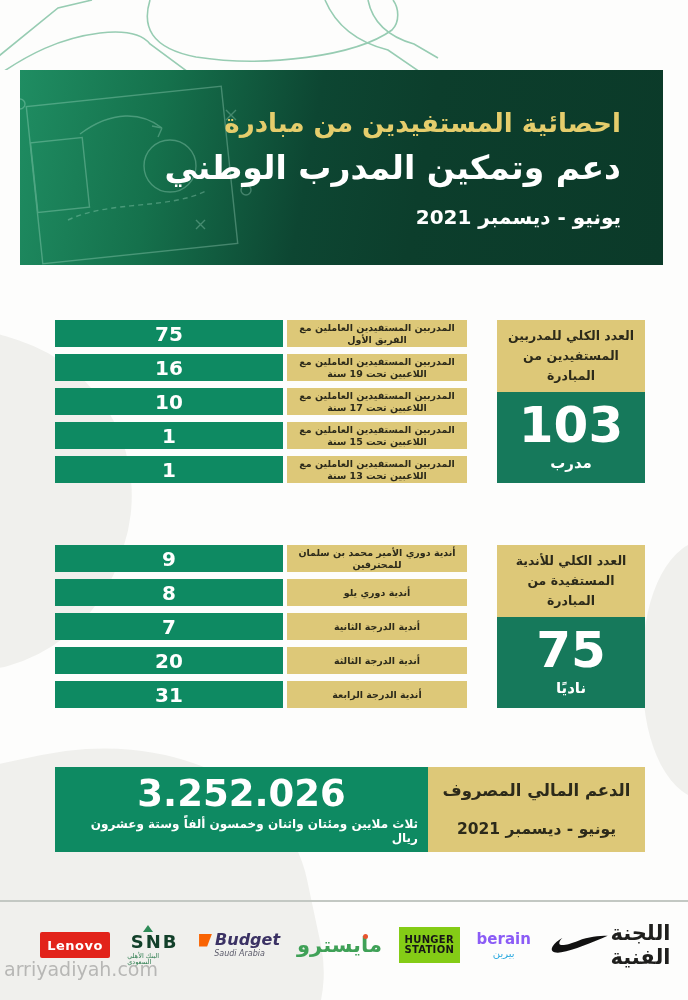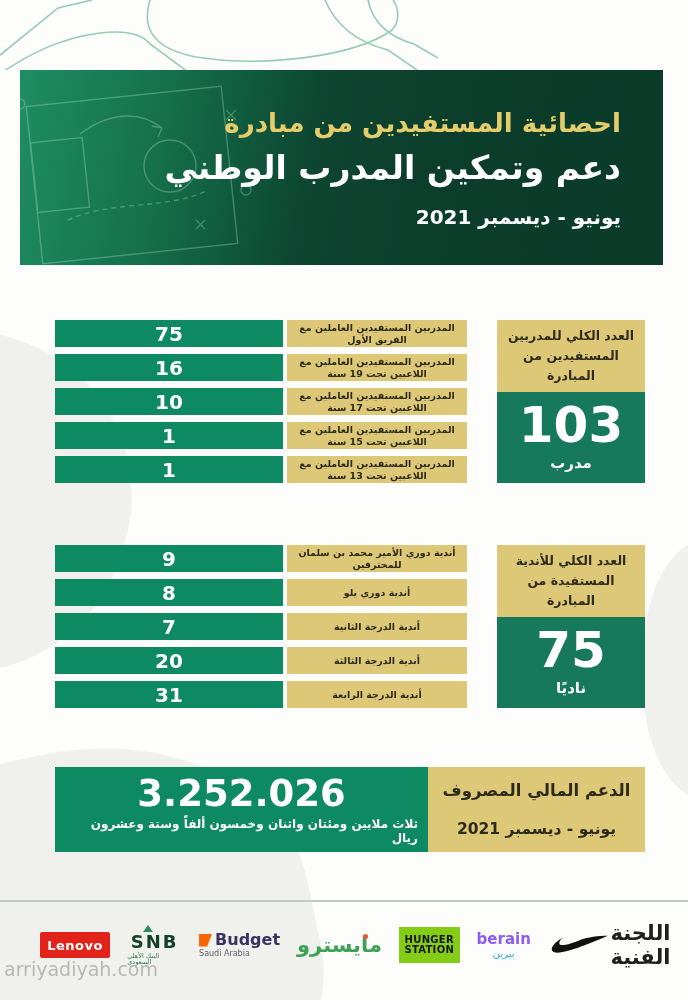--- a/index.html
+++ b/index.html
@@ -116,21 +116,21 @@
     display:flex;align-items:center;justify-content:space-between;
     padding:0 34px 0 40px;
   }
   .sponsor-group{display:flex;align-items:center;gap:17px;}
   .committee-group{display:flex;align-items:center;gap:32px;}
   .logo-lenovo{background:#e2231a;color:#fff;font-size:13px;font-weight:bold;width:74px;height:26px;display:flex;align-items:center;justify-content:center;border-radius:2px;letter-spacing:.5px;}
   .logo-snb{display:flex;flex-direction:column;align-items:center;line-height:1;}
   .logo-snb .tri{width:0;height:0;border-left:5px solid transparent;border-right:5px solid transparent;border-bottom:7px solid #2e8b57;margin-bottom:1px;margin-left:-14px;}
   .logo-snb .snb-txt{color:#12402a;font-size:18px;font-weight:bold;letter-spacing:2px;}
   .logo-snb .snb-ar{color:#2e7d4f;font-size:6.5px;margin-top:2px;}
-  .logo-budget{display:flex;flex-direction:column;align-items:flex-start;line-height:1;}
+  .logo-budget{display:flex;flex-direction:column;align-items:center;line-height:1;font-style:italic;}
   .logo-budget .top{display:flex;align-items:center;gap:3px;}
   .logo-budget .flag{width:13px;height:13px;background:#f96302;clip-path:polygon(0 0,100% 0,62% 100%,0 100%);}
   .logo-budget .budget-txt{color:#3b3264;font-size:16px;font-weight:bold;}
   .logo-budget .budget-sub{color:#5a5a6a;font-size:8px;margin-top:2px;}
   .logo-maestro{color:#3fa157;font-size:21px;font-weight:bold;position:relative;}
   .logo-maestro .dot{position:absolute;width:5px;height:5px;border-radius:50%;background:#e8552f;top:1px;right:14px;}
   .logo-hunger{background:#84cc16;width:64px;height:36px;display:flex;flex-direction:column;align-items:center;justify-content:center;line-height:1.05;}
   .logo-hunger span{color:#161616;font-size:10px;font-weight:bold;letter-spacing:.3px;}
   .logo-berain{display:flex;flex-direction:column;align-items:center;line-height:1;}
   .logo-berain .en{color:#8b5cf6;font-size:15px;font-weight:bold;}

